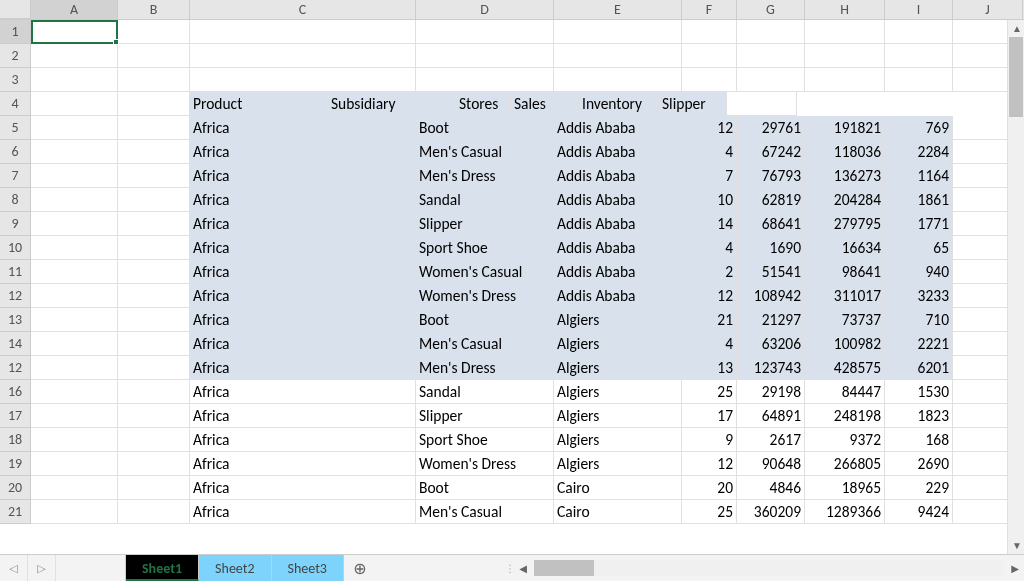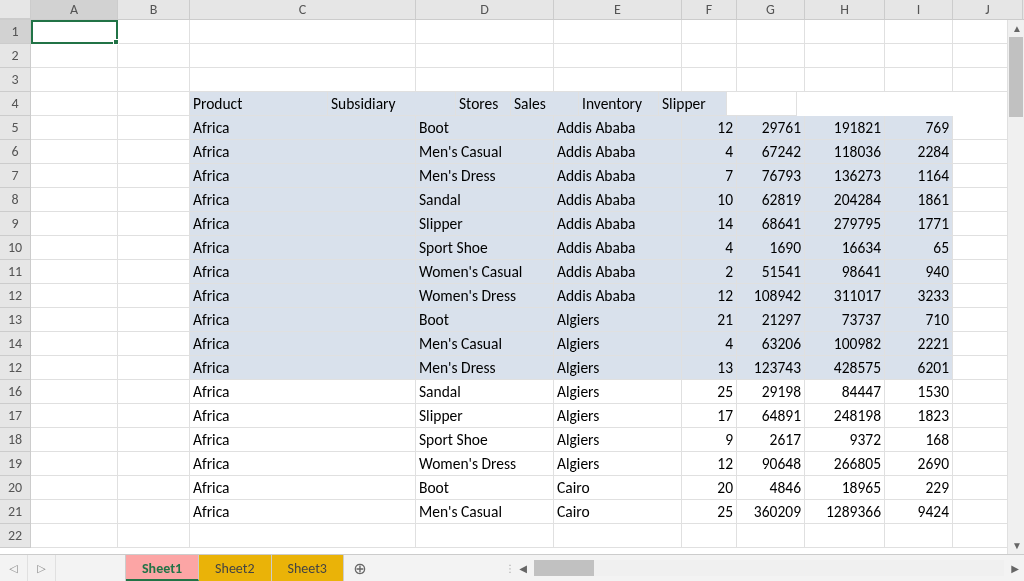--- a/index.html
+++ b/index.html
@@ -24,22 +24,22 @@
   .active-cell { position: absolute; left: 31px; top: 20px; width: 87px; height: 24px; border: 2px solid #217346; background: #fff; z-index: 5; pointer-events: none; }
   .fill-handle { position: absolute; right: -3px; bottom: -3px; width: 6px; height: 6px; background: #217346; border: 1px solid #fff; }
   
   
   .cA{width:87px}.cB{width:72px}.cC{width:226px}.cD{width:138px}.cE{width:128px}.cF{width:55px}.cG{width:68px}.cH{width:80px}.cI{width:68px}.cJ{width:70px}
   
   
   .tab-bar { position: absolute; bottom: 0; left: 0; right: 0; height: 27px; background: #f3f3f3; border-top: 1px solid #ccc; display: flex; align-items: stretch; }
   .tab-nav { width: 28px; display: flex; align-items: center; justify-content: center; color: #888; font-size: 11px; border-right: 1px solid #e0e0e0; }
   .tab-spacer { width: 70px; border-right: 1px solid #ccc; }
-  .sheet-tab { padding: 0 16px; line-height: 27px; font-size: 14px; color: #444; border-right: 1px solid #ccc; background: #eab308; cursor: pointer; }
-  .sheet-tab.active { background: #fca5a5; border-bottom: 2px solid #217346; color: #217346; font-weight: 600; }
+  .sheet-tab { padding: 0 16px; line-height: 27px; font-size: 14px; color: #444; border-right: 1px solid #ccc; background: #7dd3fc; cursor: pointer; }
+  .sheet-tab.active { background: #000000; border-bottom: 2px solid #217346; color: #217346; font-weight: 600; }
   .new-sheet { width: 32px; text-align: center; line-height: 27px; color: #666; font-size: 16px; cursor: pointer; }
   
   .hscroll-area { position: absolute; bottom: 0; right: 0; width: 520px; height: 27px; background: #f3f3f3; border-top: 1px solid #ccc; display: flex; align-items: center; }
   .hscroll-track { flex: 1; height: 16px; background: #f0f0f0; position: relative; margin: 0 2px; }
   .hscroll-thumb { position: absolute; left: 0; top: 0; height: 16px; width: 60px; background: #c1c1c1; }
   .scroll-btn { width: 18px; text-align: center; color: #666; font-size: 10px; }
   
   .vscroll { position: absolute; top: 20px; right: 0; bottom: 27px; width: 17px; background: #f0f0f0; border-left: 1px solid #e0e0e0; }
   .vscroll-thumb { position: absolute; top: 0; left: 1px; right: 1px; height: 80px; background: #c1c1c1; }
   .vscroll .scroll-btn { position: absolute; left:0; right:0; height:17px; line-height:17px; }
@@ -330,33 +330,20 @@
         <div class="cell cB"></div>
         <div class="cell cC">Africa</div>
         <div class="cell cD">Men's Casual</div>
         <div class="cell cE">Cairo</div>
         <div class="cell cF num">25</div>
         <div class="cell cG num">360209</div>
         <div class="cell cH num">1289366</div>
         <div class="cell cI num">9424</div>
         <div class="cell cJ"></div>
       </div>
-      <div class="row">
-        <div class="row-header">22</div>
-        <div class="cell cA"></div>
-        <div class="cell cB"></div>
-        <div class="cell cC"></div>
-        <div class="cell cD"></div>
-        <div class="cell cE"></div>
-        <div class="cell cF num"></div>
-        <div class="cell cG num"></div>
-        <div class="cell cH num"></div>
-        <div class="cell cI num"></div>
-        <div class="cell cJ"></div>
-      </div>
     </div>
   <div class="active-cell">
       <div class="fill-handle"></div>
     </div>
 </div>
 
 <div class="vscroll">
   <div class="scroll-btn up">▲</div>
   <div class="vscroll-thumb" style="top:17px"></div>
   <div class="scroll-btn down">▼</div>

